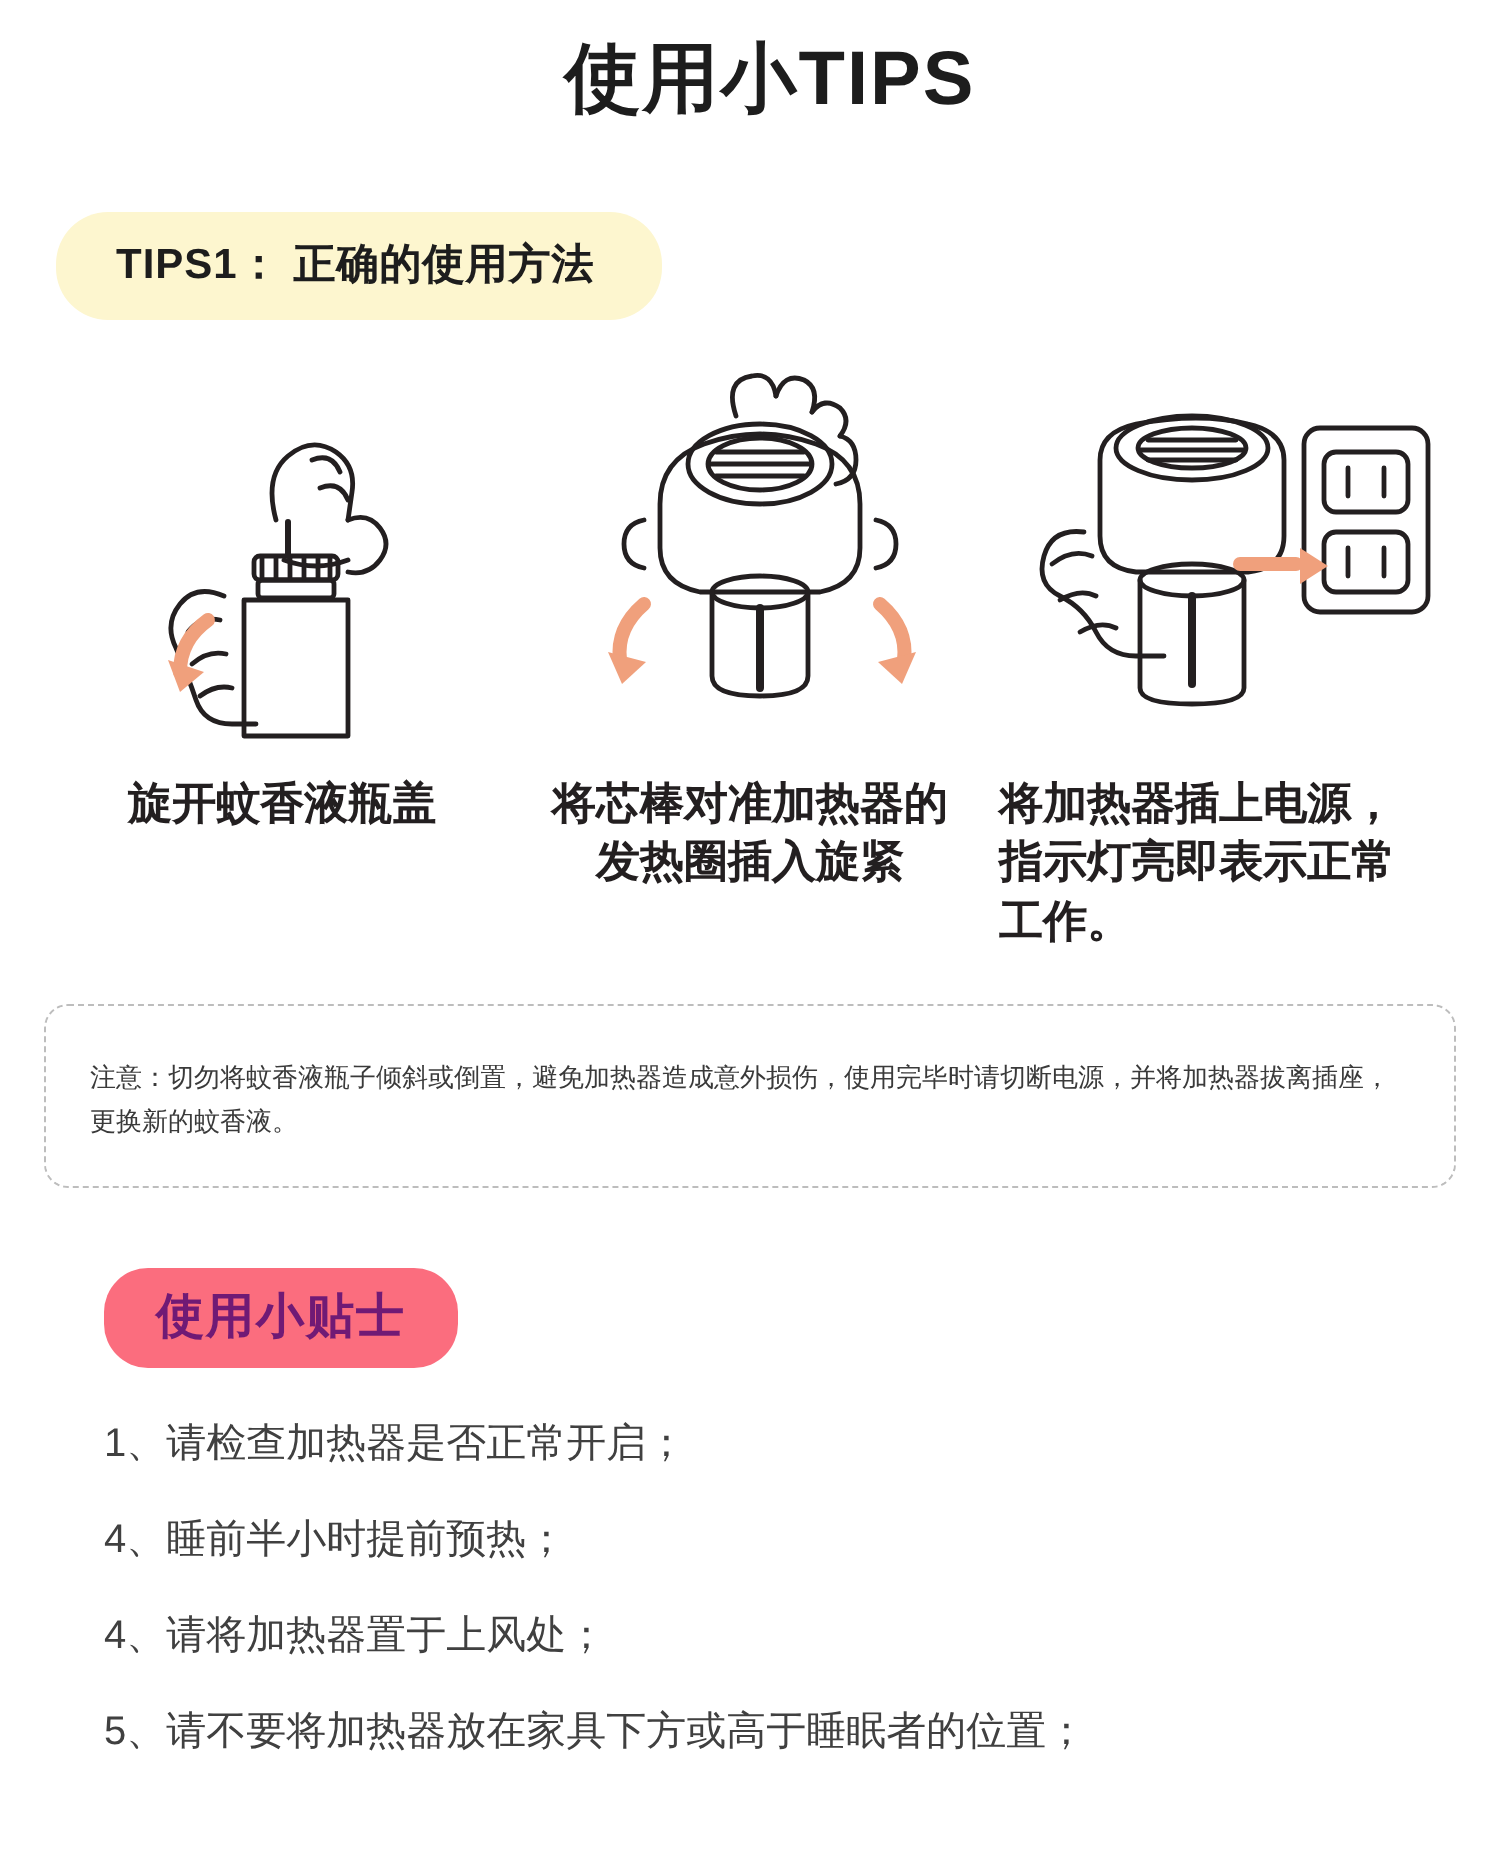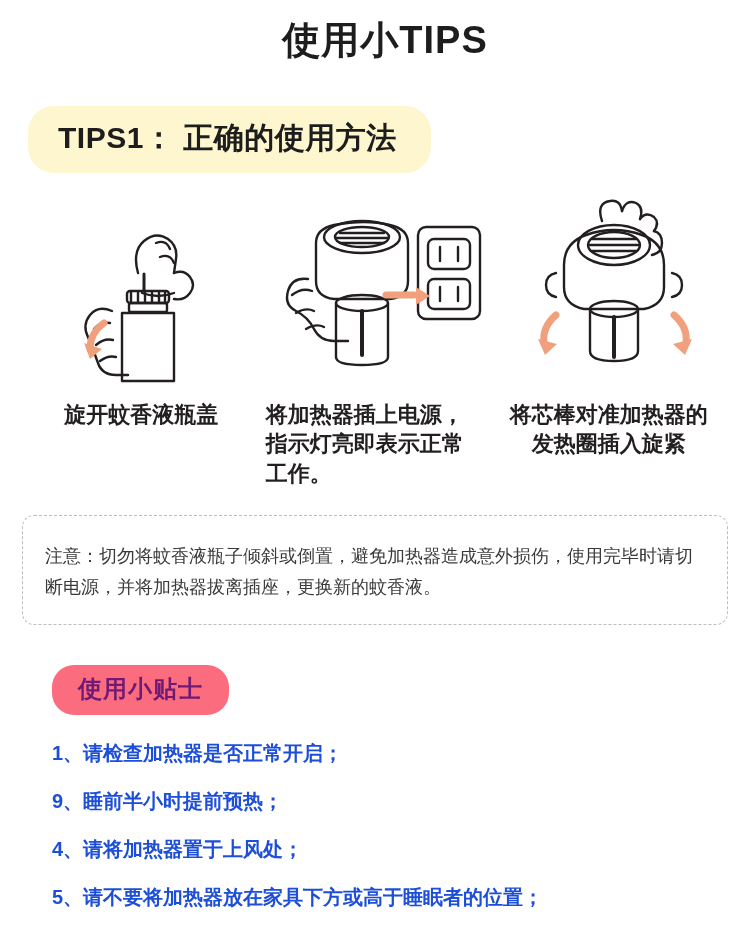--- a/index.html
+++ b/index.html
@@ -26,21 +26,21 @@
     line-height: 1.2;
     padding-left: 20px;
   }
 
   .tips1-badge {
     margin: 42px 0 0 28px;
     display: inline-block;
     background: #fdf6cf;
     border-radius: 26px;
     padding: 12px 34px 14px 30px;
-    font-size: 30px;
+    font-size: 21px;
     font-weight: 700;
     color: #1d1d1d;
     letter-spacing: 0.5px;
     text-align: right;
   }
 
   .steps {
     display: flex;
     margin-top: 26px;
     padding: 0 26px;
@@ -72,21 +72,21 @@
   .step-caption.left-align {
     text-align: left;
     padding-left: 6px;
   }
 
   .note-box {
     margin: 26px 22px 0 22px;
     border: 1px dashed #bdbdbd;
     border-radius: 12px;
     padding: 25px 20px 20px 22px;
-    font-size: 18px;
+    font-size: 13px;
     line-height: 1.75;
     color: #3a3a3a;
   }
 
   .tips2-badge {
     margin: 40px 0 0 52px;
     display: inline-block;
     background: #fb6d7e;
     color: #701a75;
     border-radius: 22px;
@@ -97,23 +97,23 @@
   }
 
   .tips-list {
     margin: 22px 0 0 0;
     padding: 0 40px 0 52px;
     list-style: none;
   }
   .tips-list li {
     font-size: 20px;
     line-height: 1.6;
-    color: #1d4ed8;
+    color: #404040;
     margin-bottom: 16px;
-    font-weight: 700;
+    font-weight: 400;
   }
 </style>
 </head>
 <body>
 
 <h1 class="page-title">使用小TIPS</h1>
 
 <div>
   <div class="tips1-badge">TIPS1： 正确的使用方法</div>
 
@@ -156,20 +156,58 @@
         </svg>
       </div>
       <div class="step-caption">旋开蚊香液瓶盖</div>
     </div>
 
     <div class="step">
       <div class="step-art">
         <svg width="230" height="185" viewBox="0 0 230 185" xmlns="http://www.w3.org/2000/svg">
           <g fill="none" stroke="#231f20" stroke-width="2.4" stroke-linecap="round" stroke-linejoin="round">
 
+            <path d="M70 66 q0 -22 22 -30 q28 -10 56 0 q22 8 22 30 l0 22 q0 18 -20 22 l-60 0 q-20 -4 -20 -22 Z"></path>
+
+            <ellipse cx="120" cy="46" rx="36" ry="20"></ellipse>
+            <ellipse cx="120" cy="46" rx="26" ry="13"></ellipse>
+            <line x1="98" y1="40" x2="142" y2="40"></line>
+            <line x1="95" y1="46" x2="145" y2="46"></line>
+            <line x1="98" y1="52" x2="142" y2="52"></line>
+
+            <path d="M62 74 q-10 2 -10 12 q0 10 10 12"></path>
+            <path d="M178 74 q10 2 10 12 q0 10 -10 12"></path>
+
+            <path d="M96 110 l0 42 q0 10 24 10 q24 0 24 -10 l0 -42"></path>
+            <ellipse cx="120" cy="110" rx="24" ry="8"></ellipse>
+
+            <path d="M120 118 L120 158" stroke-width="4"></path>
+
+            <path d="M108 22 q-6 -18 8 -20 q10 -2 12 10"></path>
+            <path d="M128 12 q4 -12 14 -8 q8 4 4 16"></path>
+            <path d="M146 20 q6 -8 14 -2 q6 6 0 14"></path>
+            <path d="M160 32 q8 2 8 12 q0 10 -10 12"></path>
+          </g>
+          <g fill="none" stroke="#f0a07c" stroke-width="7" stroke-linecap="round">
+            <path d="M62 116 q-14 12 -12 28"></path>
+            <path d="M180 116 q14 12 12 28"></path>
+          </g>
+          <path d="M44 140 l7 16 l12 -11 z" fill="#f0a07c"></path>
+          <path d="M198 140 l-7 16 l-12 -11 z" fill="#f0a07c"></path>
+        </svg>
+      </div>
+      <div class="step-caption" style="white-space:pre-line;">将芯棒对准加热器的
+发热圈插入旋紧</div>
+    </div>
+
+    <div class="step">
+      <div class="step-art">
+        <svg width="230" height="185" viewBox="0 0 230 185" xmlns="http://www.w3.org/2000/svg">
+          <g fill="none" stroke="#231f20" stroke-width="2.4" stroke-linecap="round" stroke-linejoin="round">
+
             <rect x="158" y="28" width="62" height="92" rx="8"></rect>
             <rect x="168" y="40" width="42" height="30" rx="6"></rect>
             <line x1="180" y1="48" x2="180" y2="62"></line>
             <line x1="198" y1="48" x2="198" y2="62"></line>
             <rect x="168" y="80" width="42" height="30" rx="6"></rect>
             <line x1="180" y1="88" x2="180" y2="102"></line>
             <line x1="198" y1="88" x2="198" y2="102"></line>
 
             <path d="M56 44 q0 -14 18 -18 q32 -6 56 0 q18 4 18 18 l0 38 q0 16 -18 18 l-56 0 q-18 -2 -18 -18 Z"></path>
             <ellipse cx="102" cy="38" rx="38" ry="16"></ellipse>
@@ -191,66 +229,28 @@
             <path d="M126 96 l28 0"></path>
           </g>
           <path d="M156 88 l14 9 l-14 9 z" fill="#f0a07c"></path>
         </svg>
       </div>
       <div class="step-caption left-align" style="white-space:pre-line;">将加热器插上电源，
 指示灯亮即表示正常
 工作。</div>
     </div>
 
-    <div class="step">
-      <div class="step-art">
-        <svg width="230" height="185" viewBox="0 0 230 185" xmlns="http://www.w3.org/2000/svg">
-          <g fill="none" stroke="#231f20" stroke-width="2.4" stroke-linecap="round" stroke-linejoin="round">
-
-            <path d="M70 66 q0 -22 22 -30 q28 -10 56 0 q22 8 22 30 l0 22 q0 18 -20 22 l-60 0 q-20 -4 -20 -22 Z"></path>
-
-            <ellipse cx="120" cy="46" rx="36" ry="20"></ellipse>
-            <ellipse cx="120" cy="46" rx="26" ry="13"></ellipse>
-            <line x1="98" y1="40" x2="142" y2="40"></line>
-            <line x1="95" y1="46" x2="145" y2="46"></line>
-            <line x1="98" y1="52" x2="142" y2="52"></line>
-
-            <path d="M62 74 q-10 2 -10 12 q0 10 10 12"></path>
-            <path d="M178 74 q10 2 10 12 q0 10 -10 12"></path>
-
-            <path d="M96 110 l0 42 q0 10 24 10 q24 0 24 -10 l0 -42"></path>
-            <ellipse cx="120" cy="110" rx="24" ry="8"></ellipse>
-
-            <path d="M120 118 L120 158" stroke-width="4"></path>
-
-            <path d="M108 22 q-6 -18 8 -20 q10 -2 12 10"></path>
-            <path d="M128 12 q4 -12 14 -8 q8 4 4 16"></path>
-            <path d="M146 20 q6 -8 14 -2 q6 6 0 14"></path>
-            <path d="M160 32 q8 2 8 12 q0 10 -10 12"></path>
-          </g>
-          <g fill="none" stroke="#f0a07c" stroke-width="7" stroke-linecap="round">
-            <path d="M62 116 q-14 12 -12 28"></path>
-            <path d="M180 116 q14 12 12 28"></path>
-          </g>
-          <path d="M44 140 l7 16 l12 -11 z" fill="#f0a07c"></path>
-          <path d="M198 140 l-7 16 l-12 -11 z" fill="#f0a07c"></path>
-        </svg>
-      </div>
-      <div class="step-caption" style="white-space:pre-line;">将芯棒对准加热器的
-发热圈插入旋紧</div>
-    </div>
-
   </div>
 </div>
 
 <div class="note-box">注意：切勿将蚊香液瓶子倾斜或倒置，避免加热器造成意外损伤，使用完毕时请切断电源，并将加热器拔离插座，更换新的蚊香液。</div>
 
 <div>
   <div class="tips2-badge">使用小贴士</div>
 
   <ul class="tips-list">
     <li>1、请检查加热器是否正常开启；</li>
-    <li>9、睡前半小时提前预热；</li>
+    <li>4、睡前半小时提前预热；</li>
     <li>4、请将加热器置于上风处；</li>
     <li>5、请不要将加热器放在家具下方或高于睡眠者的位置；</li>
   </ul>
   
 </div>
 
 </body></html>

